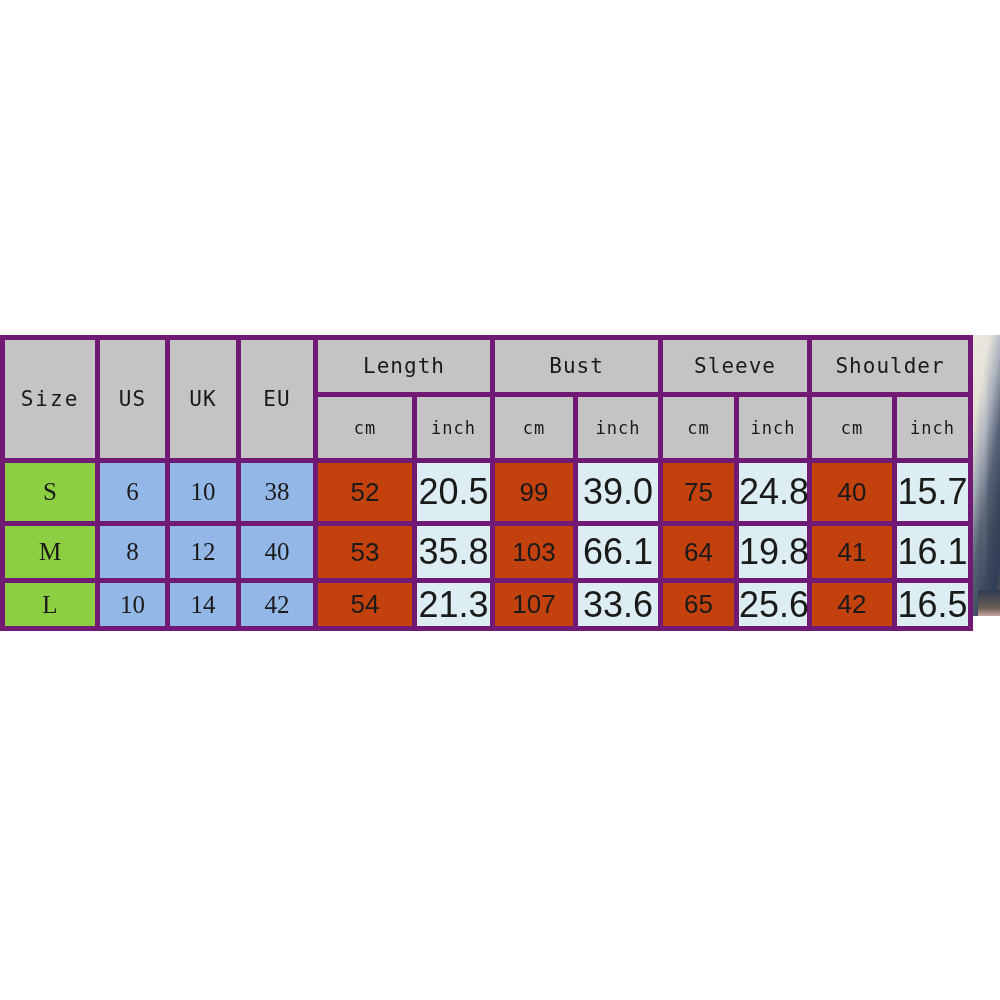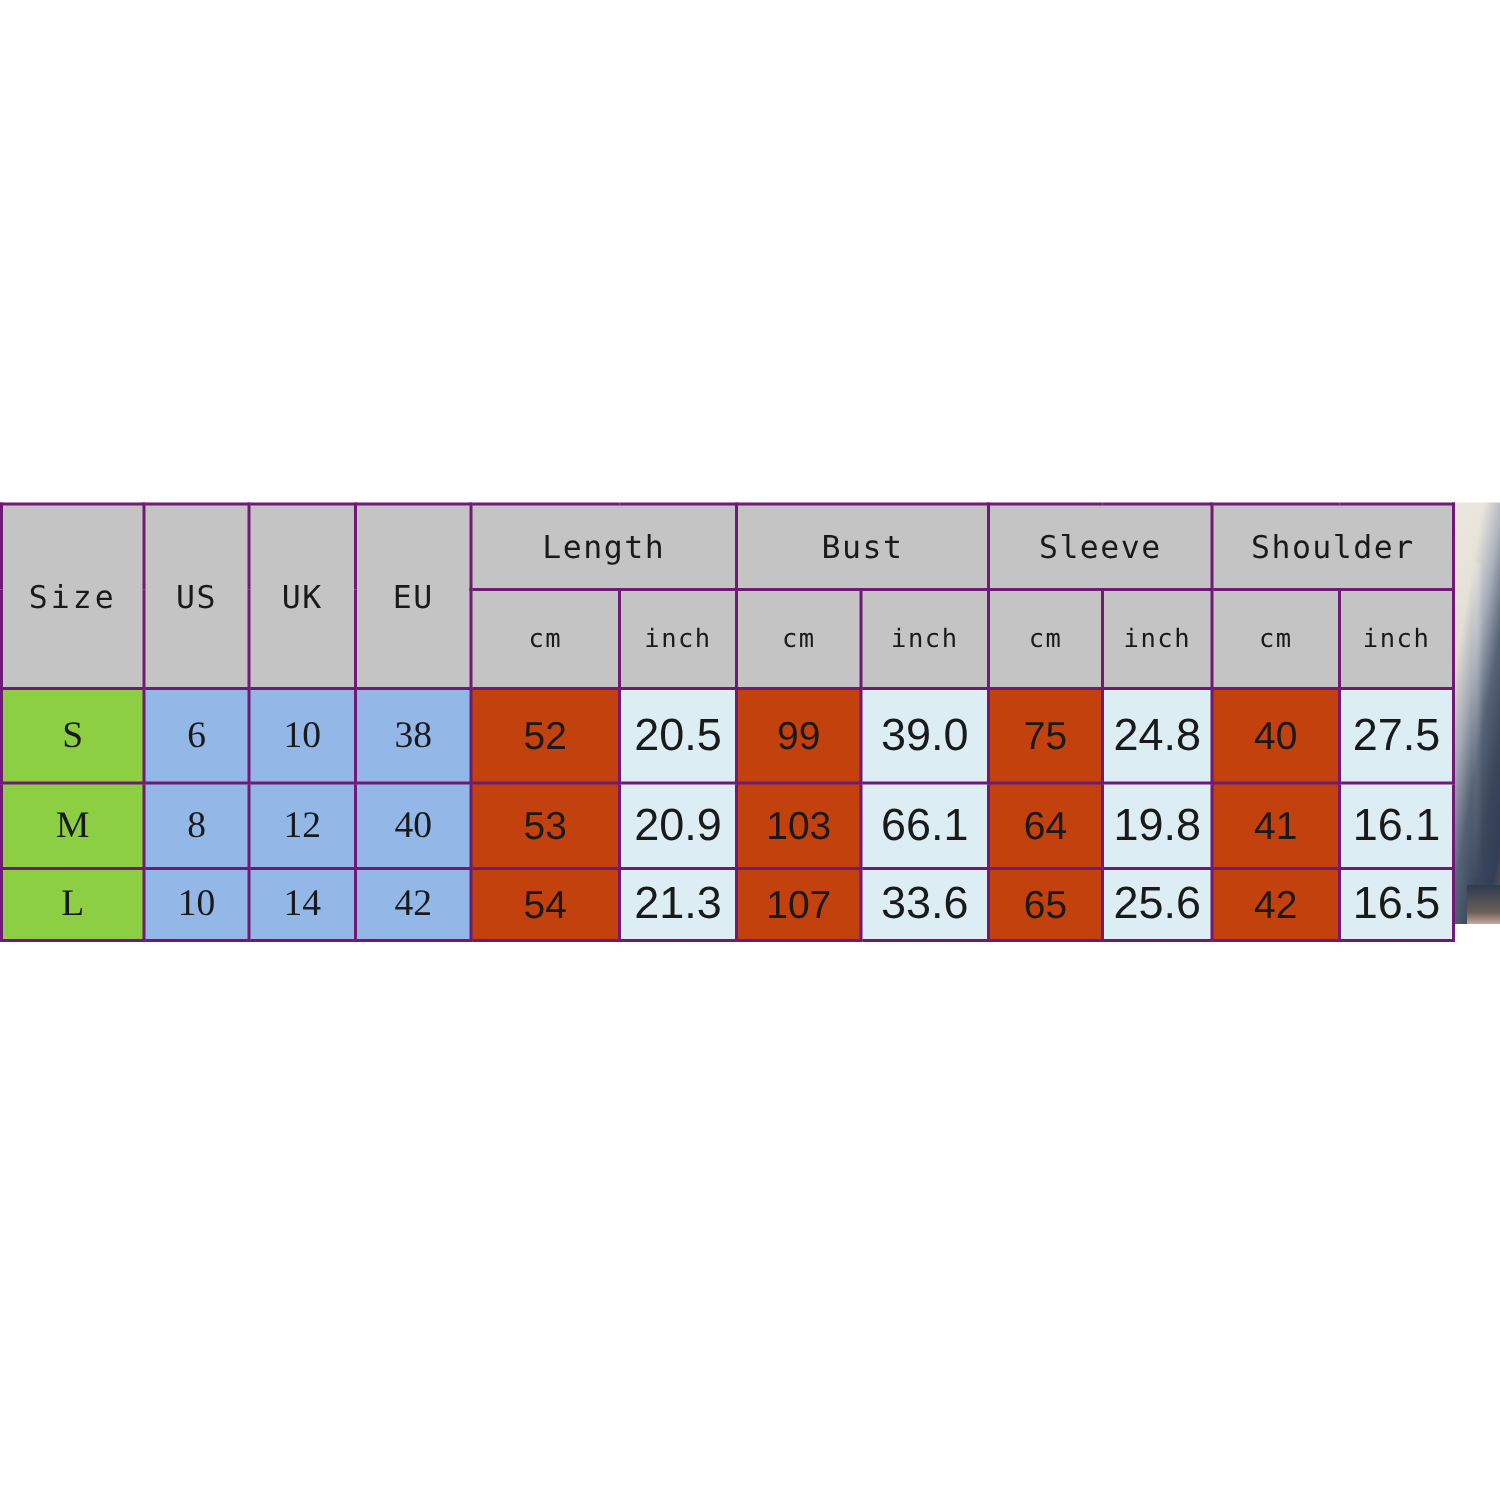--- a/index.html
+++ b/index.html
@@ -62,21 +62,21 @@
     position: absolute;
     left: 0px;
     top: 335px;
     width: 968px;
     height: 281px;
     border-collapse: collapse;
     table-layout: fixed;
     background: #ffffff;
   }
   #size-table td, #size-table th {
-    border: 2px solid #701a75;
+    border: 5px solid #701a75;
     padding: 0;
     margin: 0;
     text-align: center;
     vertical-align: middle;
     font-weight: normal;
     color: #1a1a1a;
   }
 
   
   .hdr {
@@ -117,21 +117,21 @@
   .c-cm {
     background: #c2410c;
     font-family: "Liberation Sans", sans-serif;
     font-size: 26px;
     font-weight: 600;
     color: #121212;
   }
   .c-inch {
     background: #dceef3;
     font-family: "Liberation Sans", sans-serif;
-    font-size: 30px;
+    font-size: 36px;
     font-weight: 600;
     color: #121212;
   }
 
   
 </style>
 </head>
 <body>
 
 <div id="page">
@@ -184,29 +184,29 @@
         <td class="c-region">6</td>
         <td class="c-region">10</td>
         <td class="c-region">38</td>
         <td class="c-cm">52</td>
         <td class="c-inch">20.5</td>
         <td class="c-cm">99</td>
         <td class="c-inch">39.0</td>
         <td class="c-cm">75</td>
         <td class="c-inch">24.8</td>
         <td class="c-cm">40</td>
-        <td class="c-inch">27.5</td>
+        <td class="c-inch">15.7</td>
       </tr>
       <tr style="height: 57px;">
         <td class="c-size">M</td>
         <td class="c-region">8</td>
         <td class="c-region">12</td>
         <td class="c-region">40</td>
         <td class="c-cm">53</td>
-        <td class="c-inch">20.9</td>
+        <td class="c-inch">35.8</td>
         <td class="c-cm">103</td>
         <td class="c-inch">66.1</td>
         <td class="c-cm">64</td>
         <td class="c-inch">19.8</td>
         <td class="c-cm">41</td>
         <td class="c-inch">16.1</td>
       </tr>
       <tr style="height: 48px;">
         <td class="c-size">L</td>
         <td class="c-region">10</td>

